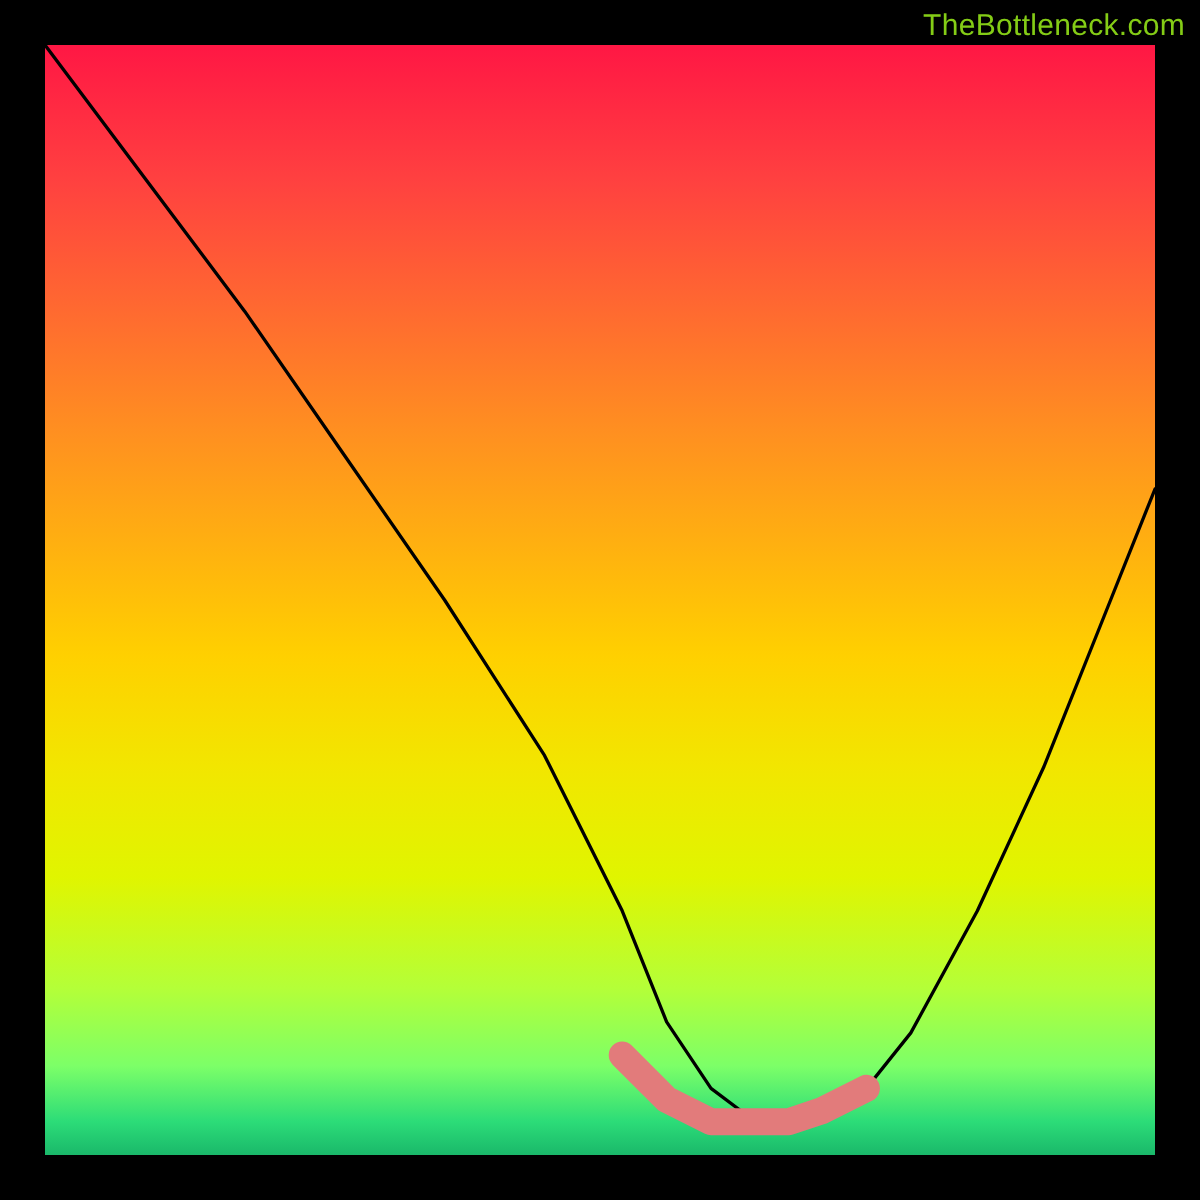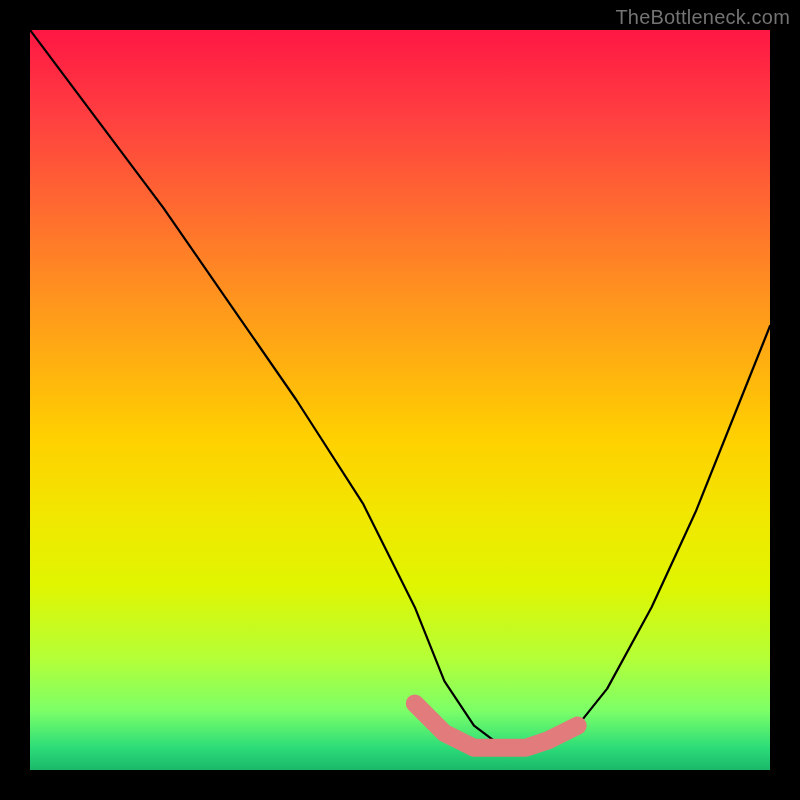--- a/index.html
+++ b/index.html
@@ -14,21 +14,21 @@
   .frame {
     position: relative;
     width: 800px;
     height: 800px;
     background: #000;
   }
   .watermark {
     position: absolute;
     top: 6px;
     right: 10px;
-    color: #737373;
+    color: #84cc16;
     font-size: 20px;
     font-weight: 500;
     letter-spacing: 0.2px;
     z-index: 5;
   }
   .plot-area {
     position: absolute;
     left: 30px;
     top: 30px;
     width: 740px;

